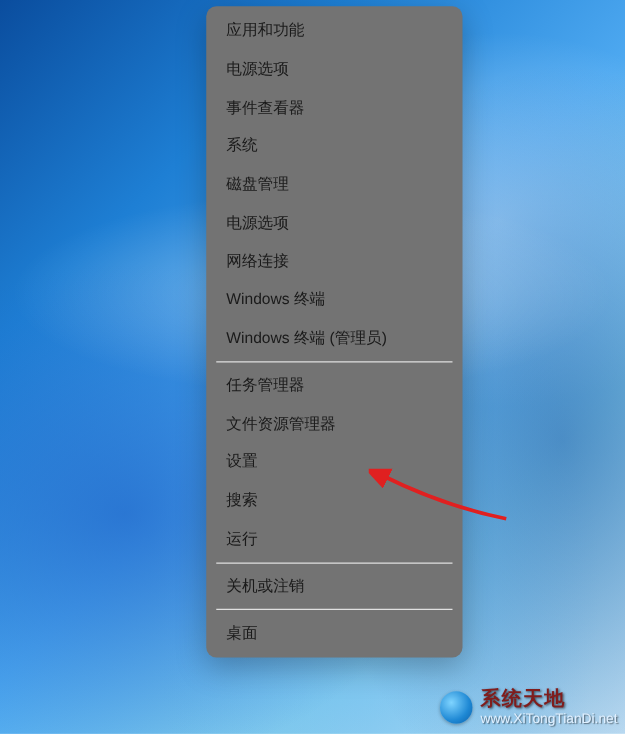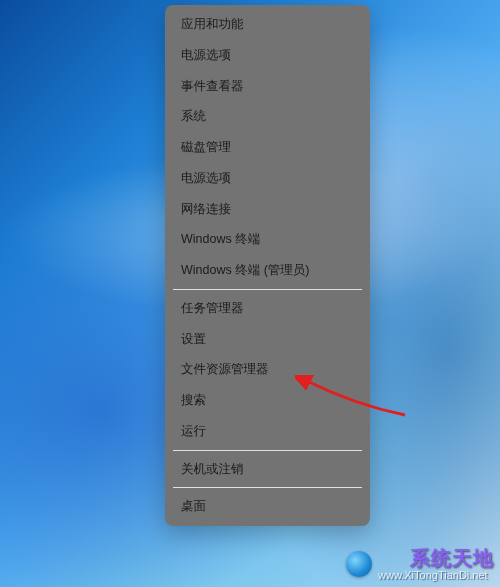--- a/index.html
+++ b/index.html
@@ -76,26 +76,25 @@
       background: radial-gradient(circle at 35% 35%, #7fd4ff 0%, #1e88d4 60%, #0d5fa8 100%);
       border-radius: 50%;
       box-shadow: 0 1px 3px rgba(0,0,0,0.3);
     }
     .watermark-text {
       display: flex;
       flex-direction: column;
       line-height: 1.1;
     }
     .watermark-main {
-      font-size: 20px;
+      font-size: 16px;
       font-weight: bold;
-      color: #8b5cf6;
+      color: #7f1d1d;
       text-shadow: 1px 1px 2px rgba(0,0,0,0.6);
       letter-spacing: 1px;
-      margin-left: 32px;
     }
     .watermark-url {
       font-size: 11px;
       color: #e0f0ff;
       text-shadow: 1px 1px 1px rgba(0,0,0,0.5);
     }
   </style>
 </head>
 <body>
 
@@ -106,22 +105,22 @@
   <div class="menu-item">电源选项</div>
   <div class="menu-item">事件查看器</div>
   <div class="menu-item">系统</div>
   <div class="menu-item">磁盘管理</div>
   <div class="menu-item">电源选项</div>
   <div class="menu-item">网络连接</div>
   <div class="menu-item">Windows 终端</div>
   <div class="menu-item">Windows 终端 (管理员)</div>
   <div class="separator"></div>
   <div class="menu-item">任务管理器</div>
+  <div class="menu-item">文件资源管理器</div>
   <div class="menu-item">设置</div>
-  <div class="menu-item">文件资源管理器</div>
   <div class="menu-item">搜索</div>
   <div class="menu-item">运行</div>
   <div class="separator"></div>
   <div class="menu-item">关机或注销</div>
   <div class="separator"></div>
   <div class="menu-item">桌面</div>
 </div>
 
 <svg class="arrow" width="120" height="60" viewBox="0 0 120 60">
   <defs>

